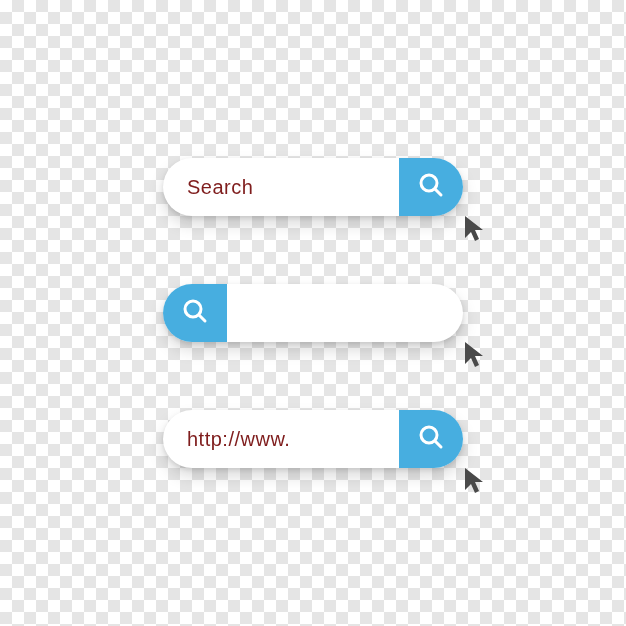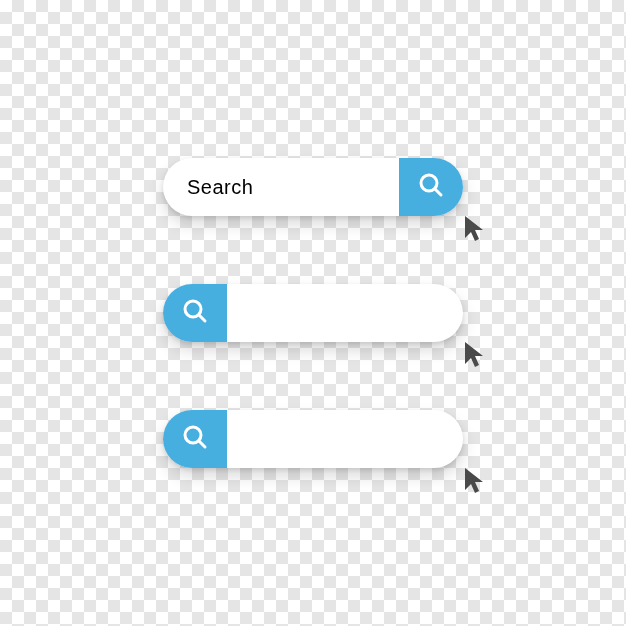--- a/index.html
+++ b/index.html
@@ -37,21 +37,21 @@
       border-radius: 29px;
       box-shadow: 0 8px 16px rgba(0,0,0,0.15), 0 2px 4px rgba(0,0,0,0.1);
       overflow: hidden;
     }
     .search-input {
       flex: 1;
       display: flex;
       align-items: center;
       padding: 0 24px;
       font-size: 20px;
-      color: #000000;
+      color: #7f1d1d;
       letter-spacing: 0.5px;
     }
     .search-button {
       width: 64px;
       background: #47aee0;
       display: flex;
       align-items: center;
       justify-content: center;
       cursor: pointer;
     }
@@ -97,20 +97,21 @@
   </div>
   <span class="cursor-icon">
     <svg width="32" height="32" viewBox="0 0 32 32">
       <path d="M4 2 L4 24 L10 18 L14 27 L18 25 L14 16 L22 16 Z" fill="#4a4a4a"></path>
     </svg>
   </span>
 </div>
 
 <div class="search-wrapper">
   <div class="search-bar">
+    <div class="search-input">http://www.</div>
     <div class="search-button">
       <span>
         <svg width="28" height="28" viewBox="0 0 28 28" fill="none">
           <circle cx="12" cy="12" r="8" stroke="#fff" stroke-width="3"></circle>
           <line x1="18" y1="18" x2="24" y2="24" stroke="#fff" stroke-width="3" stroke-linecap="round"></line>
         </svg>
       </span>
     </div>
   </div>
   <span class="cursor-icon">

